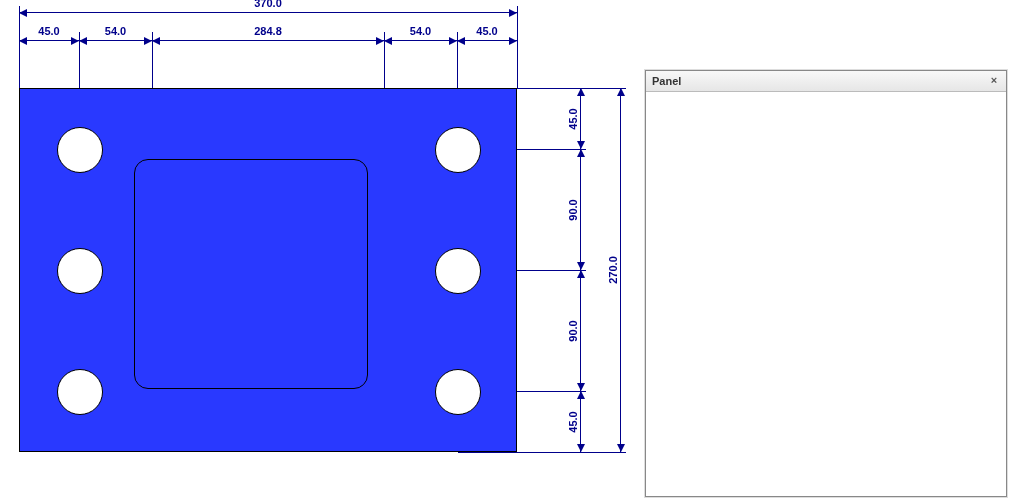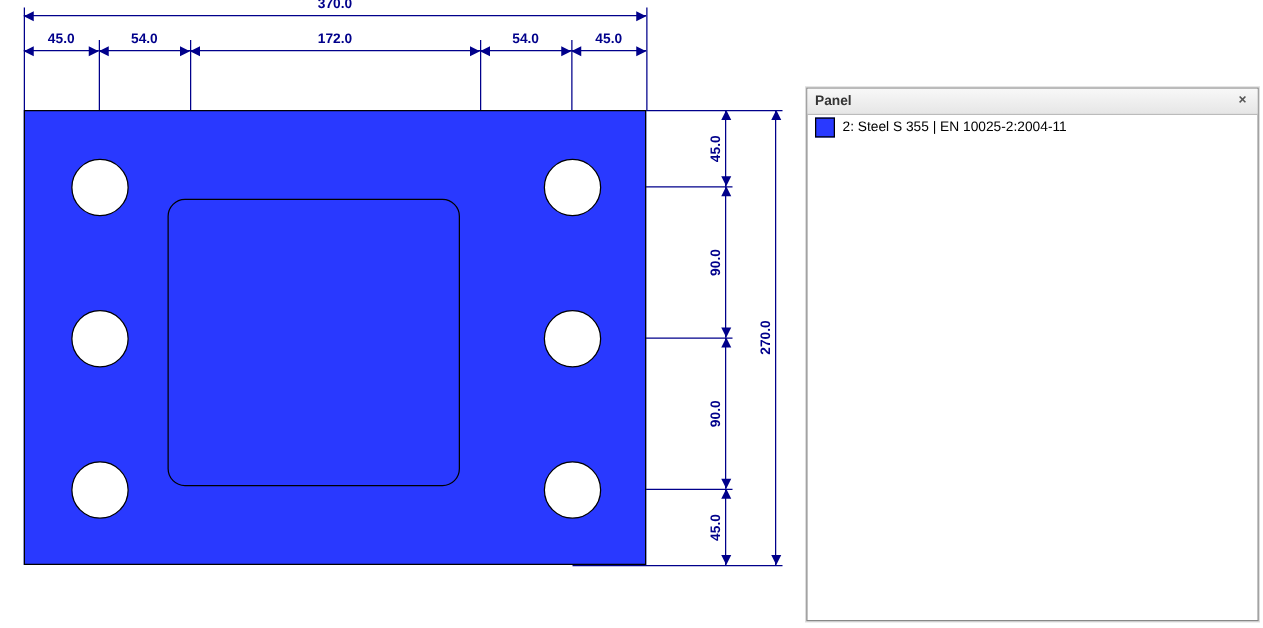--- a/index.html
+++ b/index.html
@@ -44,21 +44,21 @@
     <span class="lbl">370.0</span>
   </div>
 
   <div class="dim-h" style="left:19px;top:40px;width:60px">
     <span class="lbl">45.0</span>
   </div>
   <div class="dim-h" style="left:79px;top:40px;width:73px">
     <span class="lbl">54.0</span>
   </div>
   <div class="dim-h" style="left:152px;top:40px;width:232px">
-    <span class="lbl">172.0</span>
+    <span class="lbl">284.8</span>
   </div>
   <div class="dim-h" style="left:384px;top:40px;width:73px">
     <span class="lbl">54.0</span>
   </div>
   <div class="dim-h" style="left:457px;top:40px;width:60px">
     <span class="lbl">45.0</span>
   </div>
 
   <div class="ext-h" style="left:458px;top:88px;width:168px"></div>
   <div class="ext-h" style="left:458px;top:149px;width:128px"></div>
@@ -96,17 +96,13 @@
     <div class="hole" style="left:415px;top:280px"></div>
   </div>
 
 </div>
 
 <div class="panel">
   <div class="panel-title">
     <span>Panel</span>
     <span class="panel-close">×</span>
   </div>
-  <div class="mat-row">
-    <div class="swatch"></div>
-    <span>2: Steel S 355 | EN 10025-2:2004-11</span>
-  </div>
 </div>
 
 </body></html>

